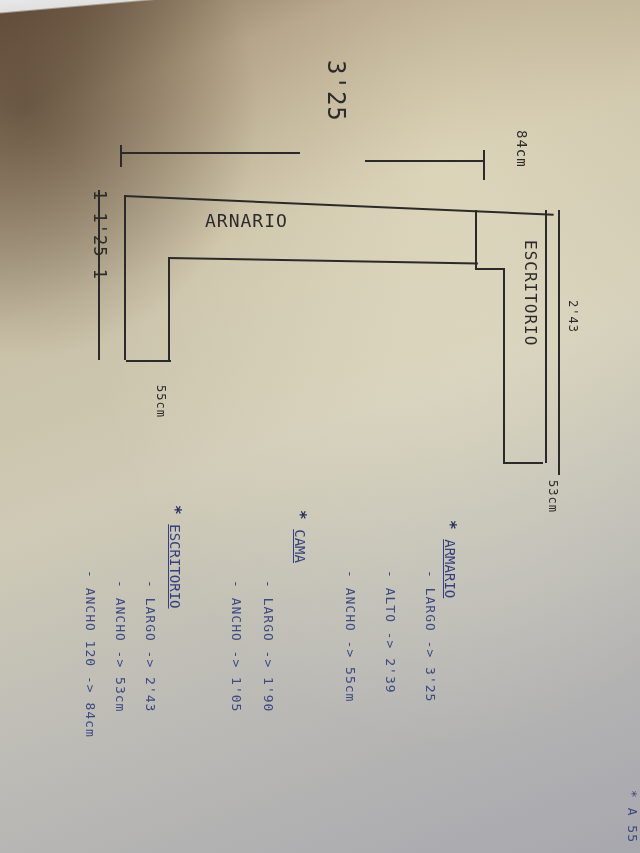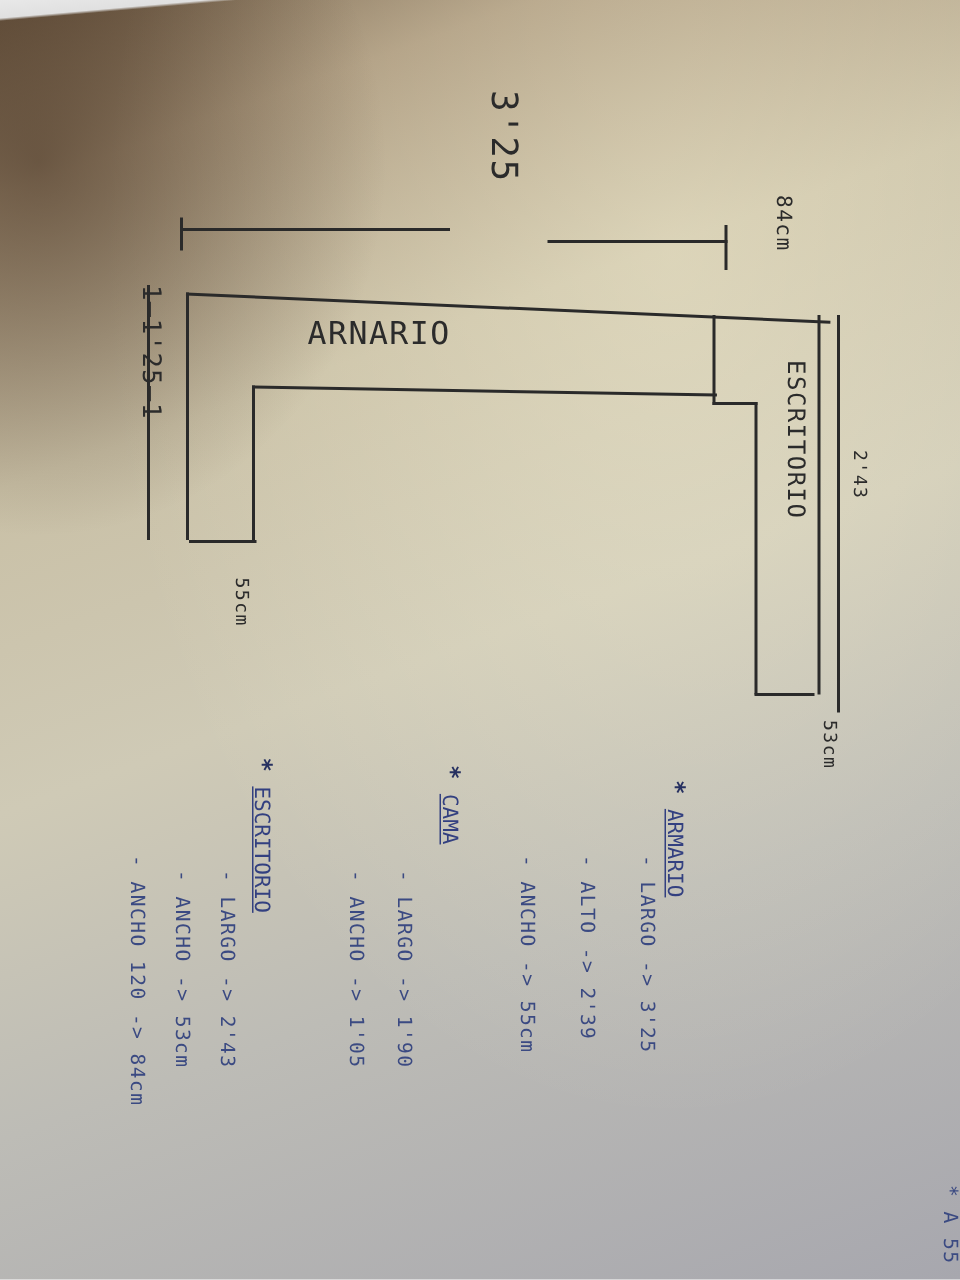--- a/index.html
+++ b/index.html
@@ -39,21 +39,21 @@
 
   <div class="line" style="left:120px;top:152px;width:180px;height:2px;"></div>
   <div class="line" style="left:120px;top:145px;width:2px;height:22px;"></div>
   <div class="line" style="left:365px;top:160px;width:120px;height:2px;"></div>
   <div class="line" style="left:483px;top:150px;width:2px;height:30px;"></div>
   <div class="line" style="left:558px;top:210px;width:2px;height:265px;"></div>
   <div class="line" style="left:98px;top:190px;width:2px;height:170px;"></div>
 
   <div class="rot ink" style="left:350px;top:60px;font-size:24px;">3'25</div>
   <div class="rot ink" style="left:530px;top:130px;font-size:14px;">84cm</div>
-  <div class="ink" style="position:absolute;left:205px;top:210px;font-size:21px;">ARNARIO</div>
+  <div class="ink" style="position:absolute;left:205px;top:210px;font-size:18px;">ARNARIO</div>
   <div class="rot ink" style="left:540px;top:240px;font-size:16px;">ESCRITORIO</div>
   <div class="rot ink" style="left:580px;top:300px;font-size:12px;">2'43</div>
   <div class="rot ink" style="left:560px;top:480px;font-size:12px;">53cm</div>
   <div class="rot ink" style="left:110px;top:190px;font-size:17px;">1—1'25—1</div>
   <div class="rot ink" style="left:168px;top:385px;font-size:12px;">55cm</div>
 </div>
 
 <div>
   <div class="rot" style="left:460px;top:520px;">
     <span class="star">* </span><span class="noteh">ARMARIO</span>

